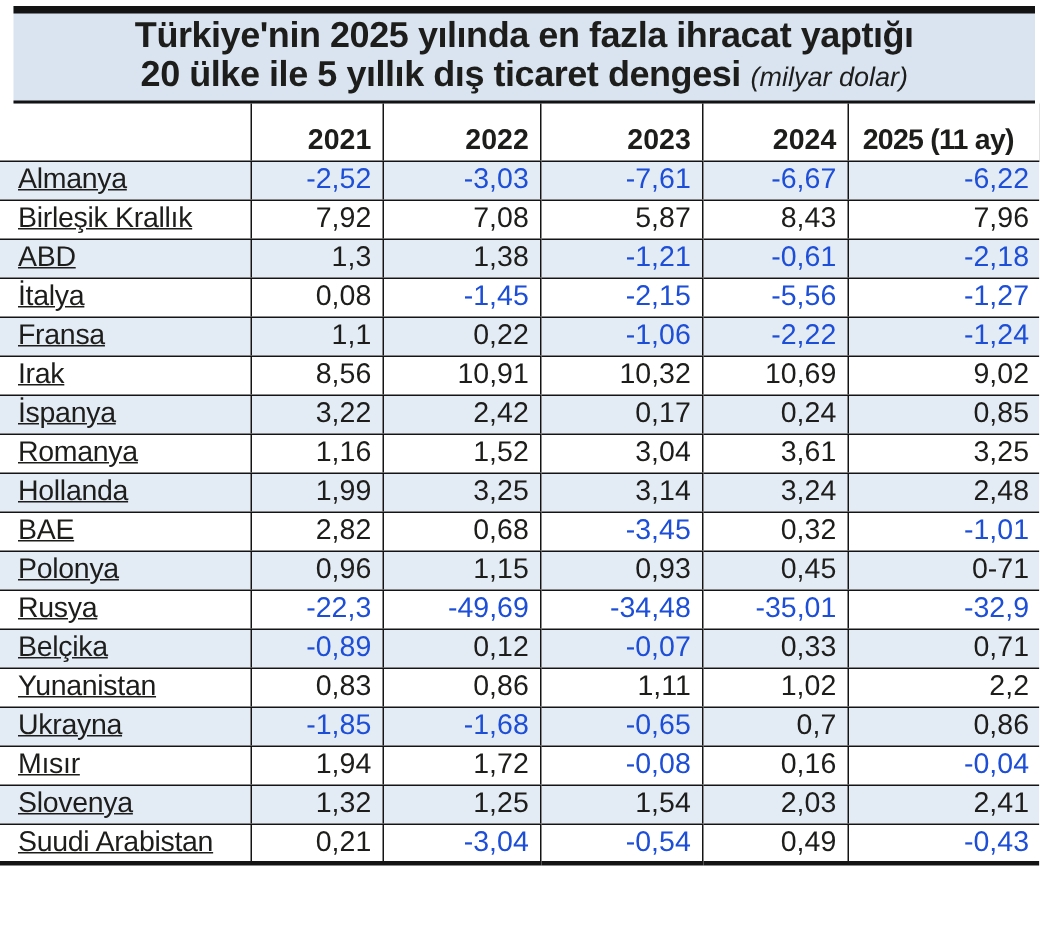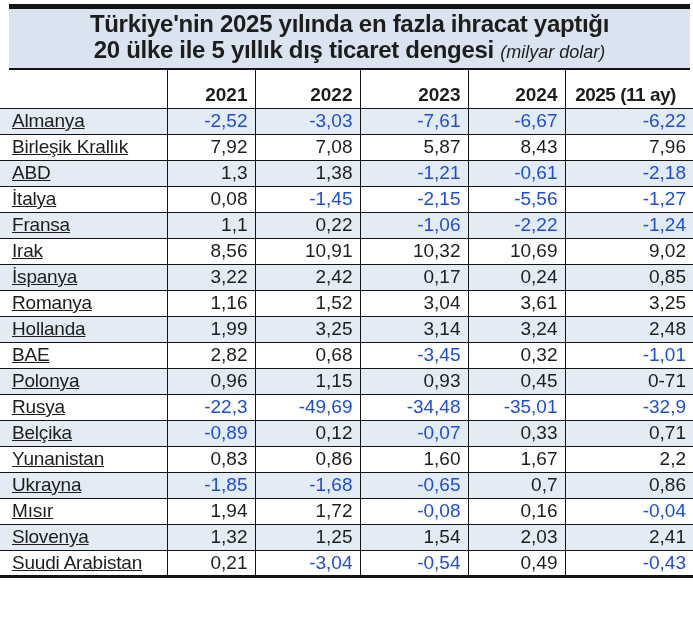--- a/index.html
+++ b/index.html
@@ -205,22 +205,22 @@
           <td class="neg">-0,89</td>
           <td>0,12</td>
           <td class="neg">-0,07</td>
           <td>0,33</td>
           <td>0,71</td>
         </tr>
         <tr>
           <td class="country">Yunanistan</td>
           <td>0,83</td>
           <td>0,86</td>
-          <td>1,60</td>
-          <td>1,67</td>
+          <td>1,11</td>
+          <td>1,02</td>
           <td>2,2</td>
         </tr>
         <tr>
           <td class="country">Ukrayna</td>
           <td class="neg">-1,85</td>
           <td class="neg">-1,68</td>
           <td class="neg">-0,65</td>
           <td>0,7</td>
           <td>0,86</td>
         </tr>

